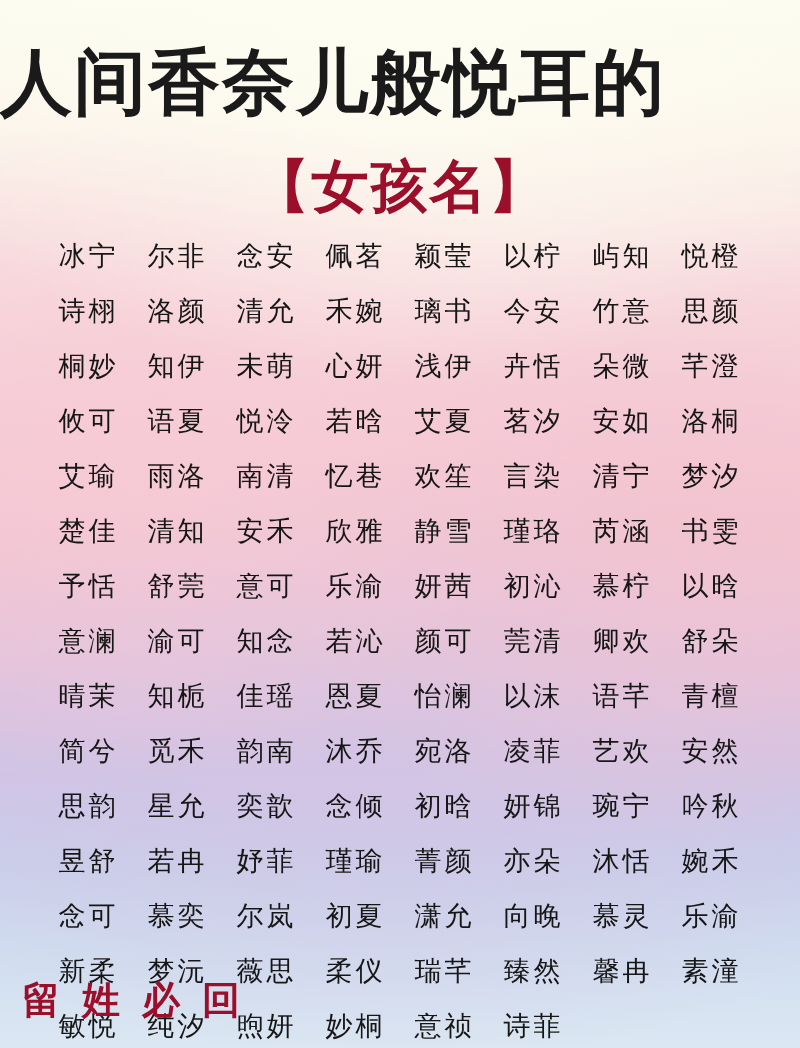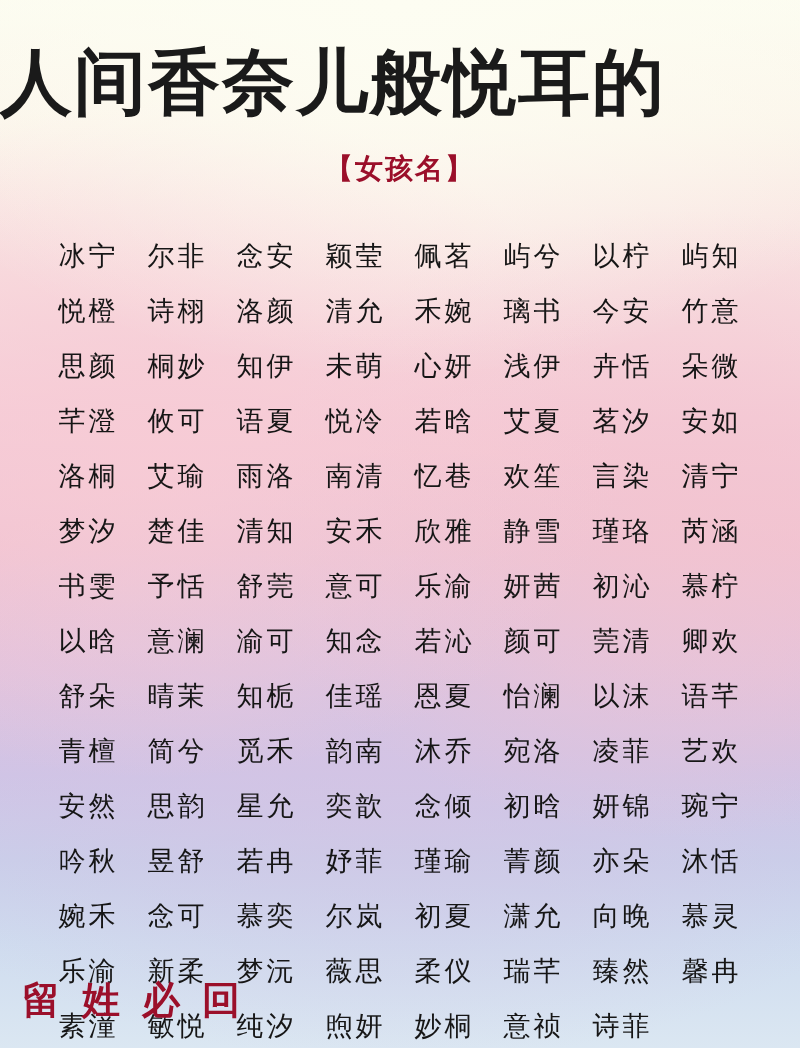--- a/index.html
+++ b/index.html
@@ -50,21 +50,21 @@
   }
   .subtitle-wrap {
     position: absolute;
     top: 152px;
     left: 0;
     width: 800px;
     text-align: center;
   }
   .subtitle {
     display: inline-block;
-    font-size: 28px;
+    font-size: 57px;
     font-weight: 700;
     color: #9b0f2a;
     letter-spacing: 2px;
     line-height: 1.2;
   }
   .grid {
     position: absolute;
     top: 228px;
     left: 44px;
     width: 712px;
@@ -103,23 +103,22 @@
   <div class="title-main">人间香奈儿般悦耳的</div>
 
   <div class="subtitle-wrap">
     <span class="subtitle">【女孩名】</span>
   </div>
 
   <div class="grid">
       <div class="cell">冰宁</div>
       <div class="cell">尔非</div>
       <div class="cell">念安</div>
+      <div class="cell">佩茗</div>
       <div class="cell">颖莹</div>
-      <div class="cell">佩茗</div>
-      <div class="cell">屿兮</div>
       <div class="cell">以柠</div>
       <div class="cell">屿知</div>
       <div class="cell">悦橙</div>
       <div class="cell">诗栩</div>
       <div class="cell">洛颜</div>
       <div class="cell">清允</div>
       <div class="cell">禾婉</div>
       <div class="cell">璃书</div>
       <div class="cell">今安</div>
       <div class="cell">竹意</div>

